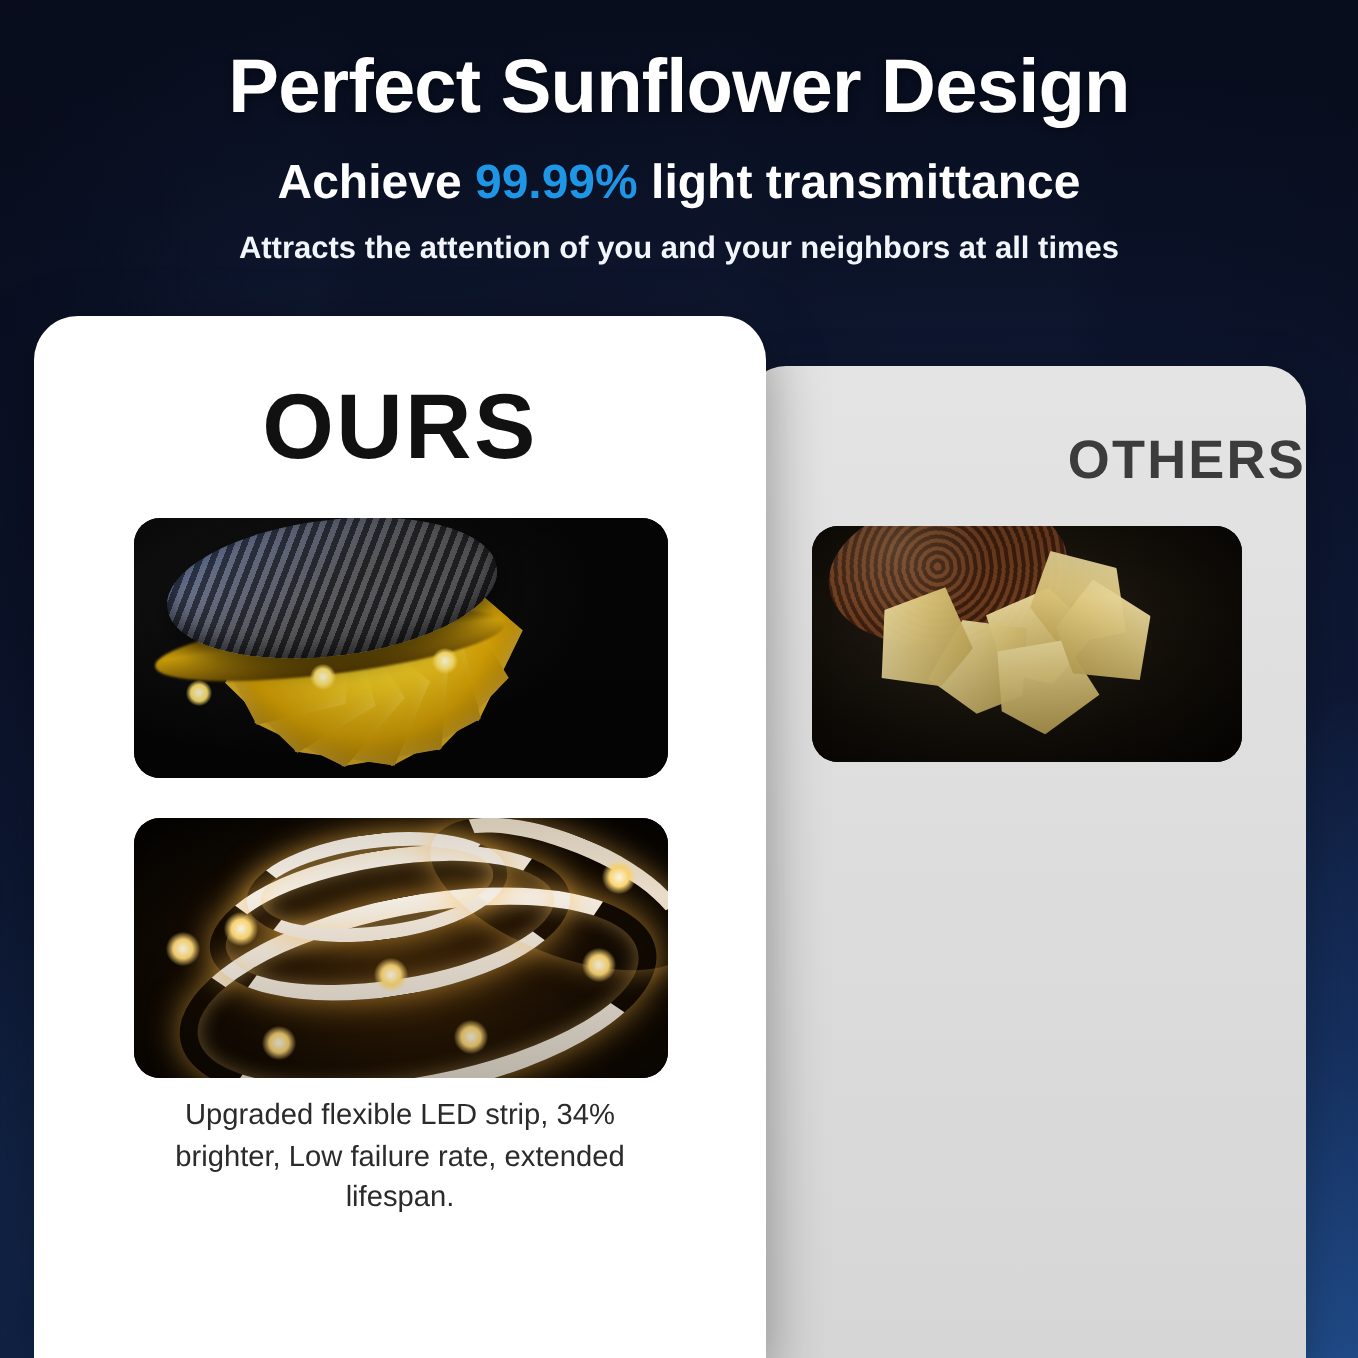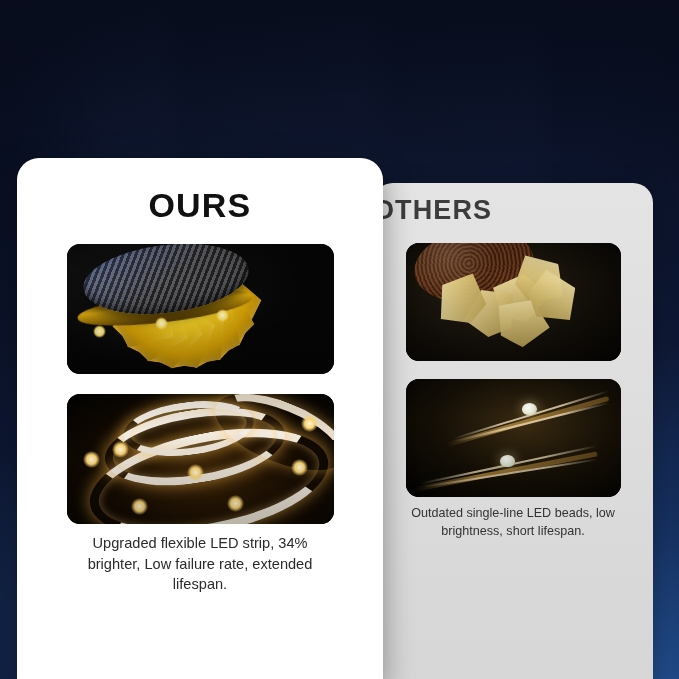--- a/index.html
+++ b/index.html
@@ -96,33 +96,33 @@
     width: 366px;
     height: 525px;
     background: #ffffff;
     border-radius: 22px 22px 0 0;
     box-shadow: 0 8px 30px rgba(0,0,0,0.38);
     z-index: 7;
   }
 
   .panel-head-ours {
     text-align: center;
-    font-size: 34px;
+    font-size: 46px;
     font-weight: 700;
     color: #111111;
     letter-spacing: 1.2px;
     padding-top: 28px;
   }
   .panel-head-others {
-    text-align: left;
+    text-align: right;
     font-size: 27px;
     font-weight: 600;
     color: #3c3c3c;
     letter-spacing: 1.1px;
-    padding-top: 12px;
+    padding-top: 32px;
   }
 
   .card {
     margin: 0 auto;
   }
   .ours .card { width: 267px; }
   .others .card { width: 215px; }
 
   .thumb {
     position: relative;
@@ -307,55 +307,44 @@
 </style>
 </head>
 <body>
 
 <div id="root">
 
   <div class="bg"></div>
   <div class="bg-streaks"></div>
   <div class="bg-vignette"></div>
 
+  <div class="header">
+    <h1 class="title">Perfect Sunflower Design</h1>
+    <p class="subtitle"><span>Achieve </span><span class="accent">99.99%</span><span> light transmittance</span></p>
+    <p class="tagline">Attracts the attention of you and your neighbors at all times</p>
+  </div>
 
   <div class="panel-others others">
     <div class="panel-head-others">OTHERS</div>
 
     <div class="card">
       <div class="thumb">
         <div class="art-dullflower">
           <div class="df-center"></div>
           <div class="df-petal" style="left:40%; top:26%; transform:rotate(10deg);"></div>
           <div class="df-petal" style="left:56%; top:18%; transform:rotate(48deg);"></div>
           <div class="df-petal" style="left:20%; top:40%; transform:rotate(-26deg);"></div>
           <div class="df-petal" style="left:2%;  top:36%; transform:rotate(-54deg);"></div>
           <div class="df-petal" style="left:44%; top:48%; transform:rotate(24deg);"></div>
           <div class="df-petal" style="left:64%; top:38%; transform:rotate(66deg);"></div>
           <div class="shade"></div>
         </div>
       </div>
     </div>
 
-    <div class="card" style="margin-top:18px;">
-      <div class="thumb">
-        <div class="art-beads">
-          <div class="bead-cable" style="left:18%; top:34%; width:78%; transform:rotate(-16deg);"></div>
-          <div class="bead-cable" style="left:4%;  top:76%; width:86%; transform:rotate(-11deg);"></div>
-          <div class="bead-wire" style="left:20%; top:30%; width:76%; transform:rotate(-17deg);"></div>
-          <div class="bead-wire" style="left:22%; top:36%; width:74%; transform:rotate(-14deg);"></div>
-          <div class="bead-wire" style="left:6%;  top:72%; width:84%; transform:rotate(-12deg);"></div>
-          <div class="bead-wire" style="left:8%;  top:79%; width:82%; transform:rotate(-9deg);"></div>
-          <div class="bead" style="left:54%; top:20%;"></div>
-          <div class="bead" style="left:44%; top:64%;"></div>
-          <div class="shade"></div>
-        </div>
-      </div>
-      <div class="caption">Outdated single-line LED beads, low brightness, short lifespan.</div>
-    </div>
   </div>
 
   <div class="panel-ours ours">
     <div class="panel-head-ours">OURS</div>
 
     <div class="card">
       <div class="thumb">
         <div class="art-sunflower">
           <div class="sf-petals">
             <div class="sf-petal" style="transform:rotate(-64deg);"></div>

